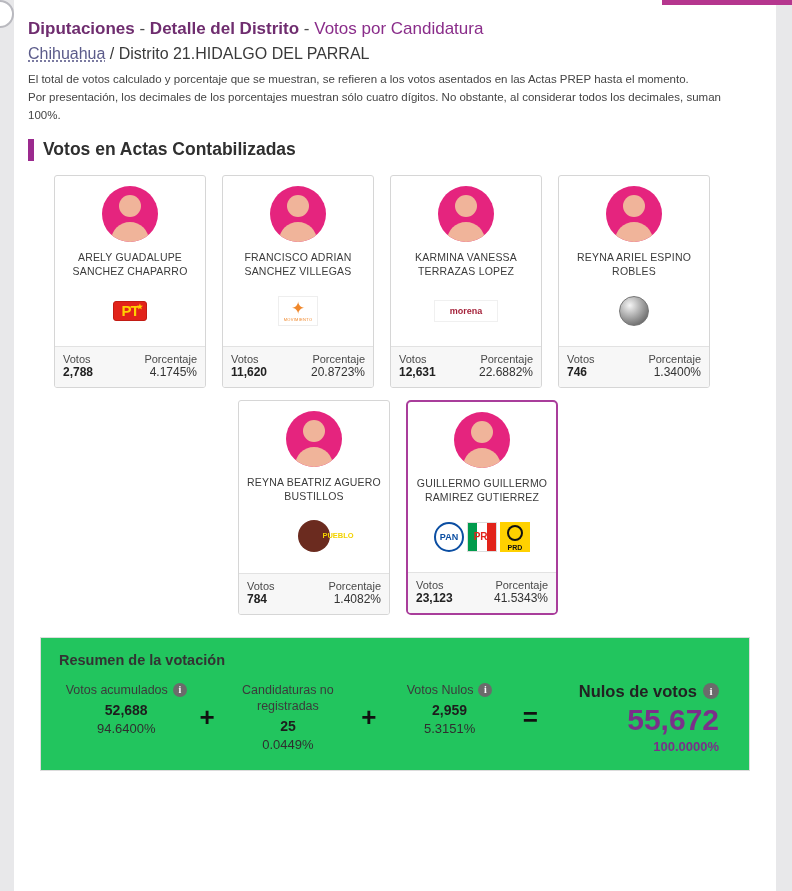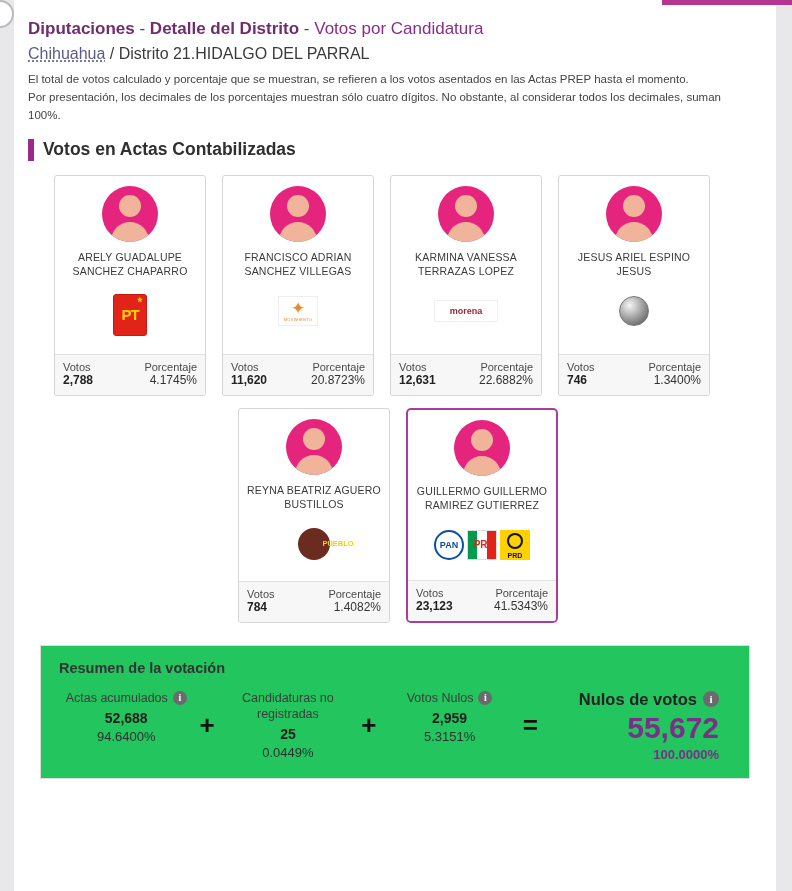--- a/index.html
+++ b/index.html
@@ -114,21 +114,21 @@
     padding: 6px 8px 8px 8px;
   }
   .foot-labels, .foot-values {
     display: flex; justify-content: space-between;
   }
   .foot-labels span { font-size: 11px; color: #4a4a4a; }
   .foot-values .votes { font-size: 12px; font-weight: bold; color: #222; }
   .foot-values .pct { font-size: 12px; color: #333; }
   
   .logo-pt {
-    width: 34px; height: 42px; background: #e2231a; border-radius: 3px;
+    width: 34px; height: 20px; background: #e2231a; border-radius: 3px;
     display:flex; align-items:center; justify-content:center;
     border: 1px solid #c21b14; position: relative;
   }
   .logo-pt span { color: #ffd100; font-weight: bold; font-size: 15px; letter-spacing: -1px;}
   .logo-pt .star { position:absolute; top:1px; right:4px; color:#ffd100; font-size:7px;}
   .logo-pvem {
     width: 40px; height: 30px; background: #ffffff; border: 1px solid #eee;
     display:flex; align-items:center; justify-content:center; flex-direction: column;
   }
   .logo-pvem .bird { font-size: 17px; color: #f0872a; line-height: 1; }
@@ -319,21 +319,21 @@
           </div>
         </div>
       </div>
 
       <div class="card">
         <div class="card-body">
           <div class="avatar">
             <div class="head"></div>
             <div class="body"></div>
           </div>
-          <div class="cand-name">JESUS ARIEL ESPINO JESUS</div>
+          <div class="cand-name">REYNA ARIEL ESPINO ROBLES</div>
           <div class="logo-wrap">
             <div class="logo-ind"></div>
           </div>
         </div>
         <div class="card-foot">
           <div class="foot-labels">
             <span>Votos</span>
             <span>Porcentaje</span>
           </div>
           <div class="foot-values">
@@ -408,21 +408,21 @@
       </div>
 
     </div>
 
     <div class="summary">
       <h3>Resumen de la votación</h3>
       <div class="summary-row">
 
         <div class="sum-block">
           <div class="sum-label">
-            <span>Actas acumulados</span>
+            <span>Votos acumulados</span>
             <span class="info-i">i</span>
           </div>
           <div class="sum-value">52,688</div>
           <div class="sum-pct">94.6400%</div>
         </div>
 
         <div class="op">+</div>
 
         <div class="sum-block">
           <div class="sum-label">

